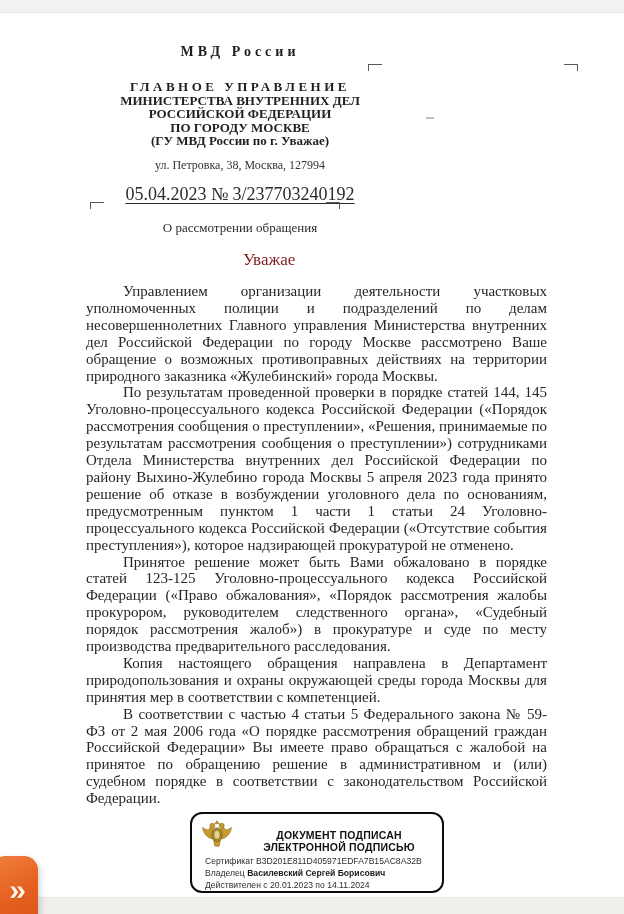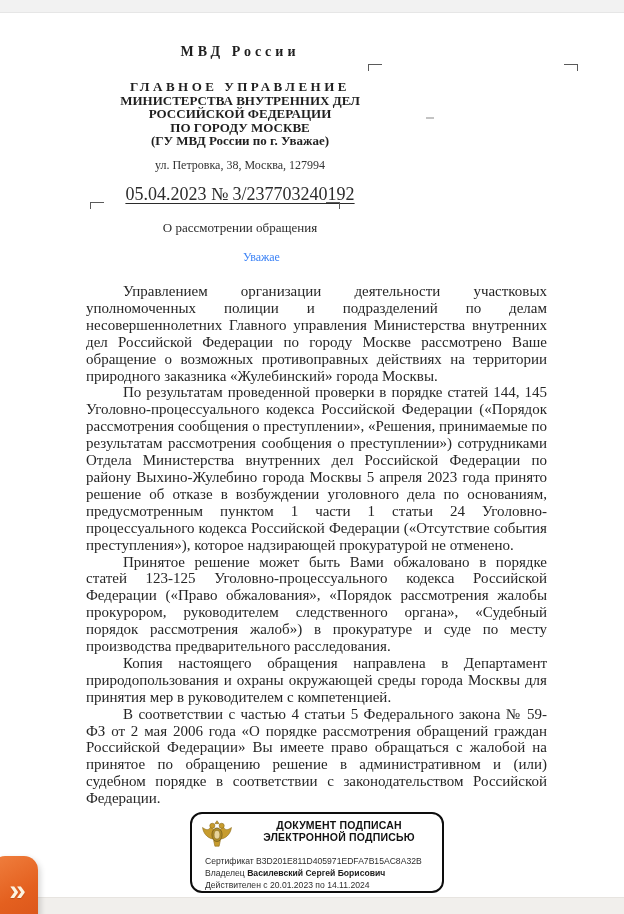--- a/index.html
+++ b/index.html
@@ -32,37 +32,37 @@
   
   .corner { position:absolute; width:14px; height:7px; }
   .corner.tl { border-top:1.5px solid #5a5a5a; border-left:1.5px solid #5a5a5a; }
   .corner.tr { border-top:1.5px solid #5a5a5a; border-right:1.5px solid #5a5a5a; }
   .c1 { left:368px; top:64px; }
   .c2 { left:564px; top:64px; }
   .c3 { left:90px;  top:202px; }
   .c4 { left:326px; top:202px; }
   .faint-dash { position:absolute; left:426px; top:117px; width:8px; height:2px; background:#c3c3c3; }
   
-  .greeting { position:absolute; left:243px; top:250px; font-size:12px; color:#3b82f6; }
+  .greeting { position:absolute; left:243px; top:250px; font-size:17px; color:#7f1d1d; }
   .body-text { position:absolute; left:86px; top:283px; width:461px; }
   .body-text p {
     font-size:15px; line-height:16.9px; text-align:justify;
     text-indent:37px; color:#262626;
   }
   
   .signature { position:absolute; left:86px; top:779px; width:478px; }
   .signature .sig-line { font-size:15px; line-height:16.2px; color:#262626; }
   .sig-name { position:absolute; right:0; top:57px; font-size:15px; color:#262626; }
   
   .stamp {
     position:absolute; left:190px; top:812px; width:254px; height:81px;
     background:#ffffff; border:2.5px solid #0d0d0d; border-radius:12px;
     font-family:"Liberation Sans", sans-serif; z-index:5; overflow:hidden;
   }
-  .stamp-head { display:flex; align-items:flex-start; gap:12px; padding:5px 10px 1px 8px; }
+  .stamp-head { display:flex; align-items:flex-end; gap:12px; padding:5px 10px 1px 8px; }
   .stamp-emblem { flex:0 0 auto; width:34px; height:34px; }
   .stamp-titles { flex:1; text-align:center; font-weight:bold; font-size:10.5px;
                   line-height:12px; color:#111; letter-spacing:0.2px; }
   .stamp-lines { padding:1px 8px 4px 13px; font-size:8.6px; line-height:12px; color:#2d2d2d; }
   .stamp-lines b { color:#1c1c1c; }
   
   .scroll-btn {
     position:absolute; left:-9px; top:856px; width:47px; height:72px;
     border-radius:14px; border:none; cursor:pointer;
     background:linear-gradient(150deg,#f0803f 0%, #e4601f 55%, #d9541a 100%);
@@ -101,21 +101,21 @@
   <div class="corner tl c3"></div>
   <div class="corner tr c4"></div>
   <div class="faint-dash"></div>
 
   <div class="greeting">Уважае</div>
 
   <div class="body-text">
     <p>Управлением организации деятельности участковых уполномоченных полиции и подразделений по делам несовершеннолетних Главного управления Министерства внутренних дел Российской Федерации по городу Москве рассмотрено Ваше обращение о возможных противоправных действиях на территории природного заказника «Жулебинский» города Москвы.</p>
     <p>По результатам проведенной проверки в порядке статей 144, 145 Уголовно-процессуального кодекса Российской Федерации («Порядок рассмотрения сообщения о преступлении», «Решения, принимаемые по результатам рассмотрения сообщения о преступлении») сотрудниками Отдела Министерства внутренних дел Российской Федерации по району Выхино-Жулебино города Москвы 5 апреля 2023 года принято решение об отказе в возбуждении уголовного дела по основаниям, предусмотренным пунктом 1 части 1 статьи 24 Уголовно-процессуального кодекса Российской Федерации («Отсутствие события преступления»), которое надзирающей прокуратурой не отменено.</p>
     <p>Принятое решение может быть Вами обжаловано в порядке статей 123-125 Уголовно-процессуального кодекса Российской Федерации («Право обжалования», «Порядок рассмотрения жалобы прокурором, руководителем следственного органа», «Судебный порядок рассмотрения жалоб») в прокуратуре и суде по месту производства предварительного расследования.</p>
-    <p>Копия настоящего обращения направлена в Департамент природопользования и охраны окружающей среды города Москвы для принятия мер в руководителем с компетенцией.</p>
+    <p>Копия настоящего обращения направлена в Департамент природопользования и охраны окружающей среды города Москвы для принятия мер в соответствии с компетенцией.</p>
     <p>В соответствии с частью 4 статьи 5 Федерального закона № 59-ФЗ от 2 мая 2006 года «О порядке рассмотрения обращений граждан Российской Федерации» Вы имеете право обращаться с жалобой на принятое по обращению решение в административном и (или) судебном порядке в соответствии с законодательством Российской Федерации.</p>
   </div>
 
 
   <div class="stamp">
     <div class="stamp-head">
       <span class="stamp-emblem">
         <svg viewBox="0 0 40 40" width="34" height="34">
           <g fill="#c79c2e" stroke="#8a6a1a" stroke-width="0.7">
             <path d="M19 24 C10 24 4 18 3 10 C8 14 11 13 13 8.5 C15 13 17 13 19 11 Z"></path>

